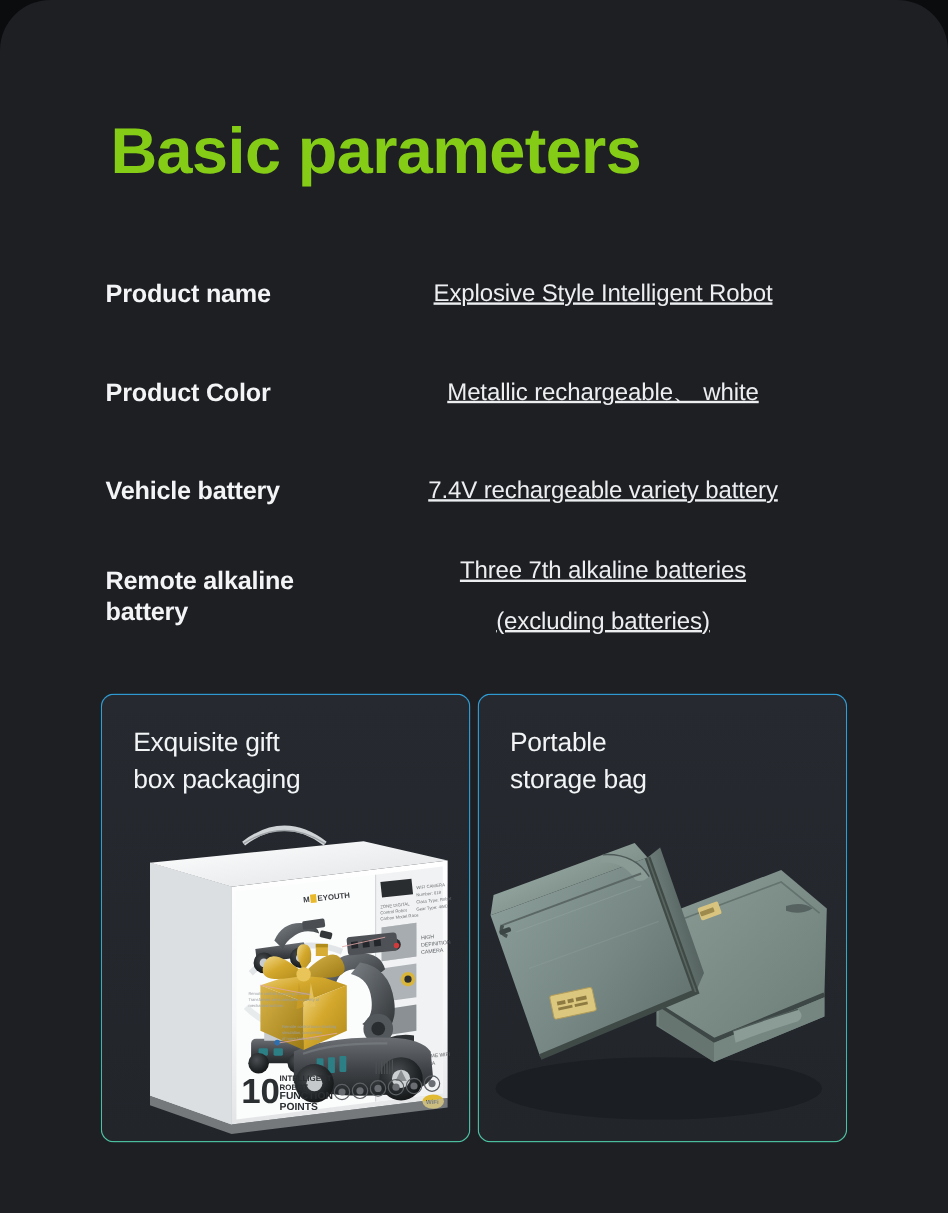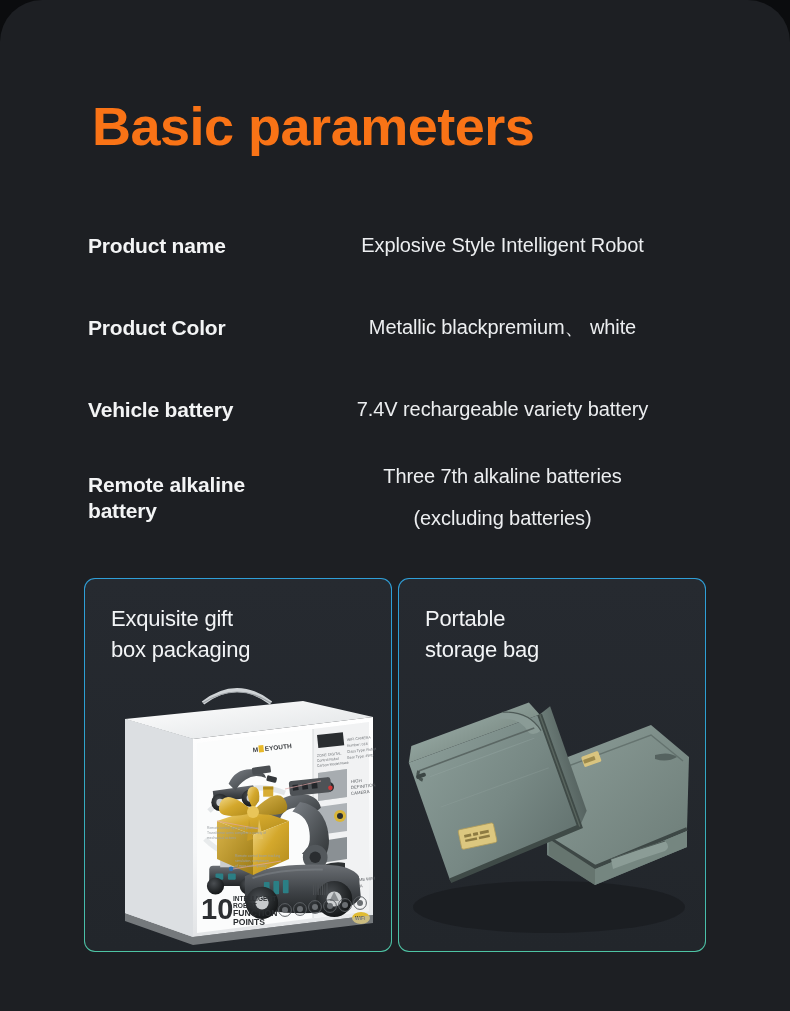--- a/index.html
+++ b/index.html
@@ -23,21 +23,21 @@
     overflow: hidden;
   }
 
   
   .title {
     position: absolute;
     left: 92px;
     top: 98px;
     font-size: 54px;
     font-weight: bold;
-    color: #f97316;
+    color: #84cc16;
     letter-spacing: -0.5px;
     line-height: 1.05;
   }
 
   
   .spec-table {
     position: absolute;
     left: 88px;
     top: 218px;
     width: 614px;
@@ -61,20 +61,21 @@
     letter-spacing: -0.2px;
   }
   .spec-value {
     flex: 1 1 auto;
     font-size: 20px;
     font-weight: 300;
     color: #eceef0;
     line-height: 1.28;
     text-align: center;
     letter-spacing: -0.1px;
+    text-decoration: underline;
   }
   .spec-value.align-right { }
   .spec-value .line2 { display: block; margin-top: 16px; }
 
   
   .cards {
     position: absolute;
     left: 84px;
     top: 578px;
     width: 622px;
@@ -128,21 +129,21 @@
 
   <div class="spec-table">
 
     <div class="spec-row">
       <div class="spec-label">Product name</div>
       <div class="spec-value">Explosive Style Intelligent Robot</div>
     </div>
 
     <div class="spec-row">
       <div class="spec-label">Product Color</div>
-      <div class="spec-value">Metallic blackpremium、 white</div>
+      <div class="spec-value">Metallic rechargeable、 white</div>
     </div>
 
     <div class="spec-row">
       <div class="spec-label">Vehicle battery</div>
       <div class="spec-value">7.4V rechargeable variety battery</div>
     </div>
 
     <div class="spec-row">
       <div class="spec-label">Remote alkaline battery</div>
       <div class="spec-value align-right">

